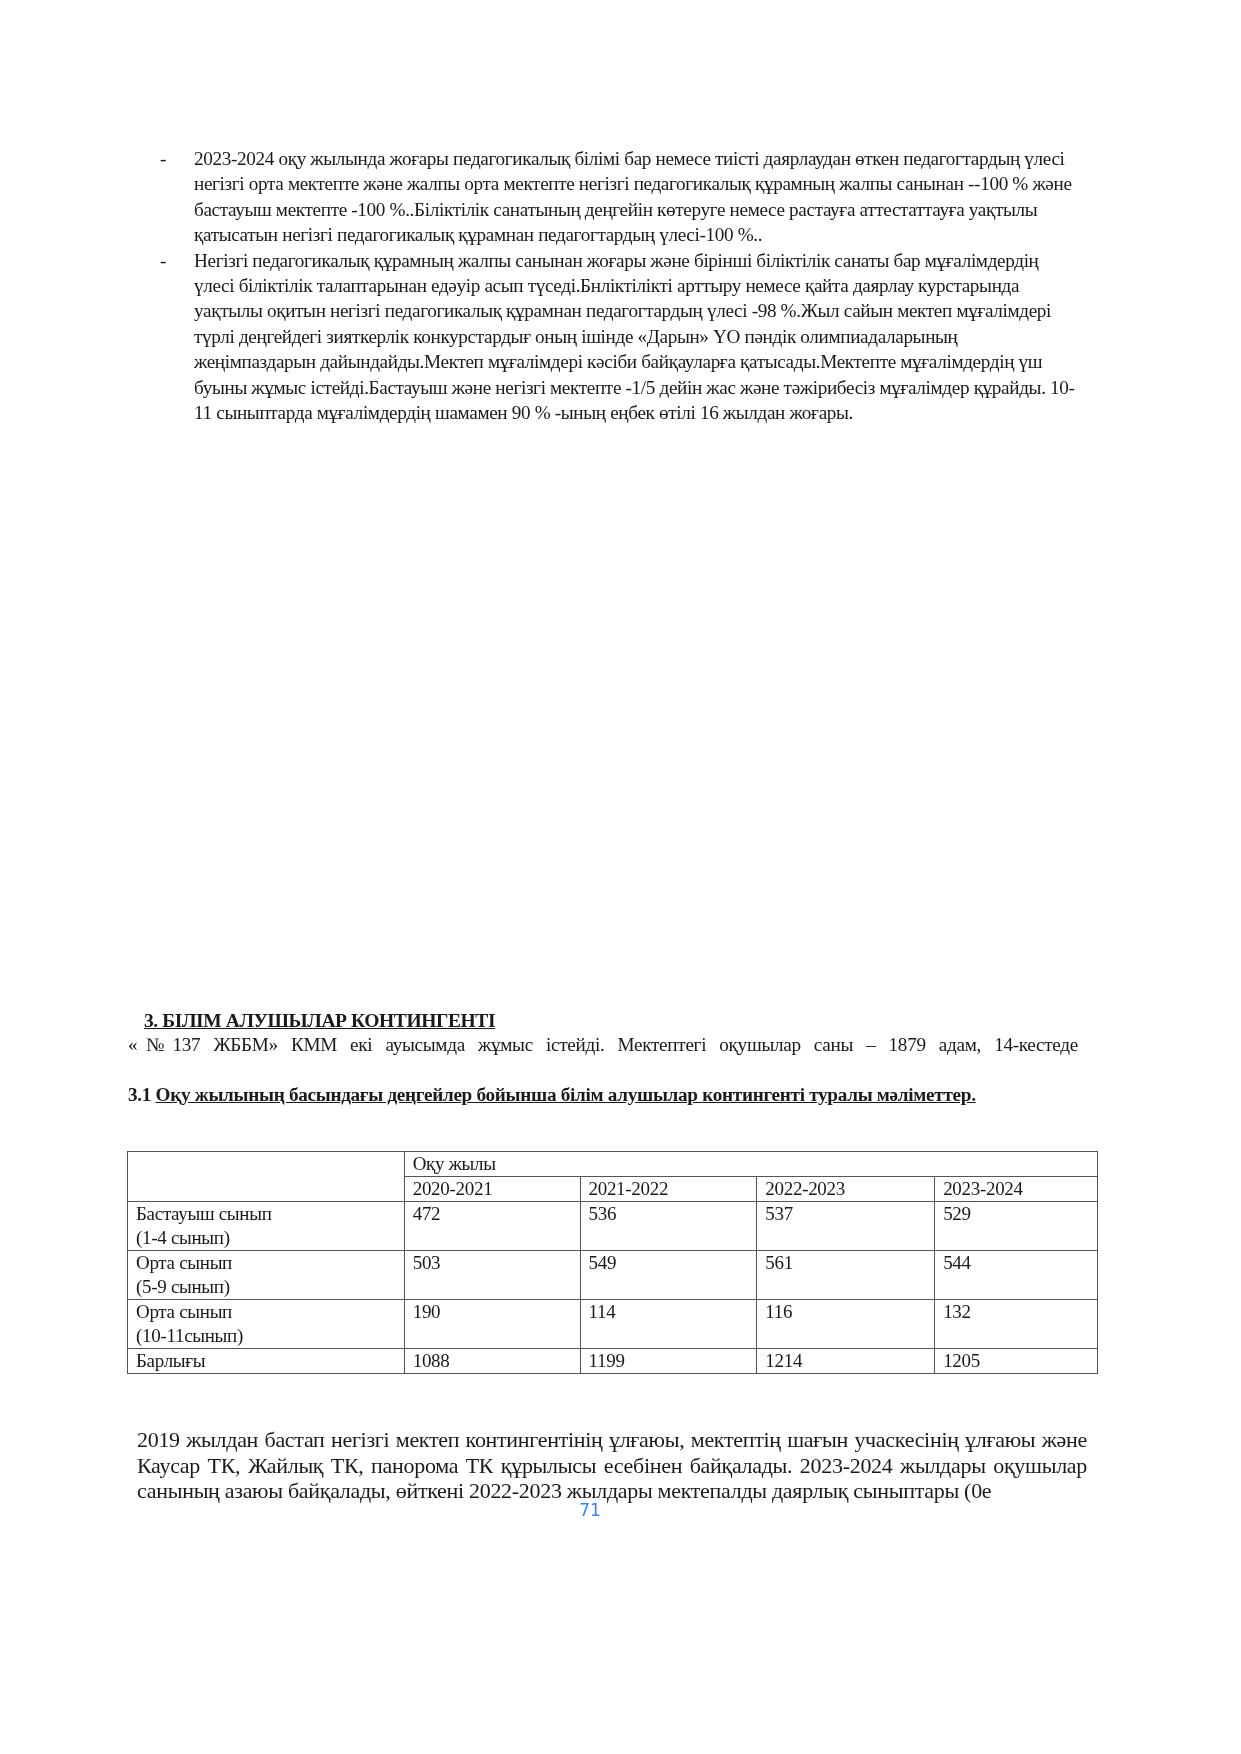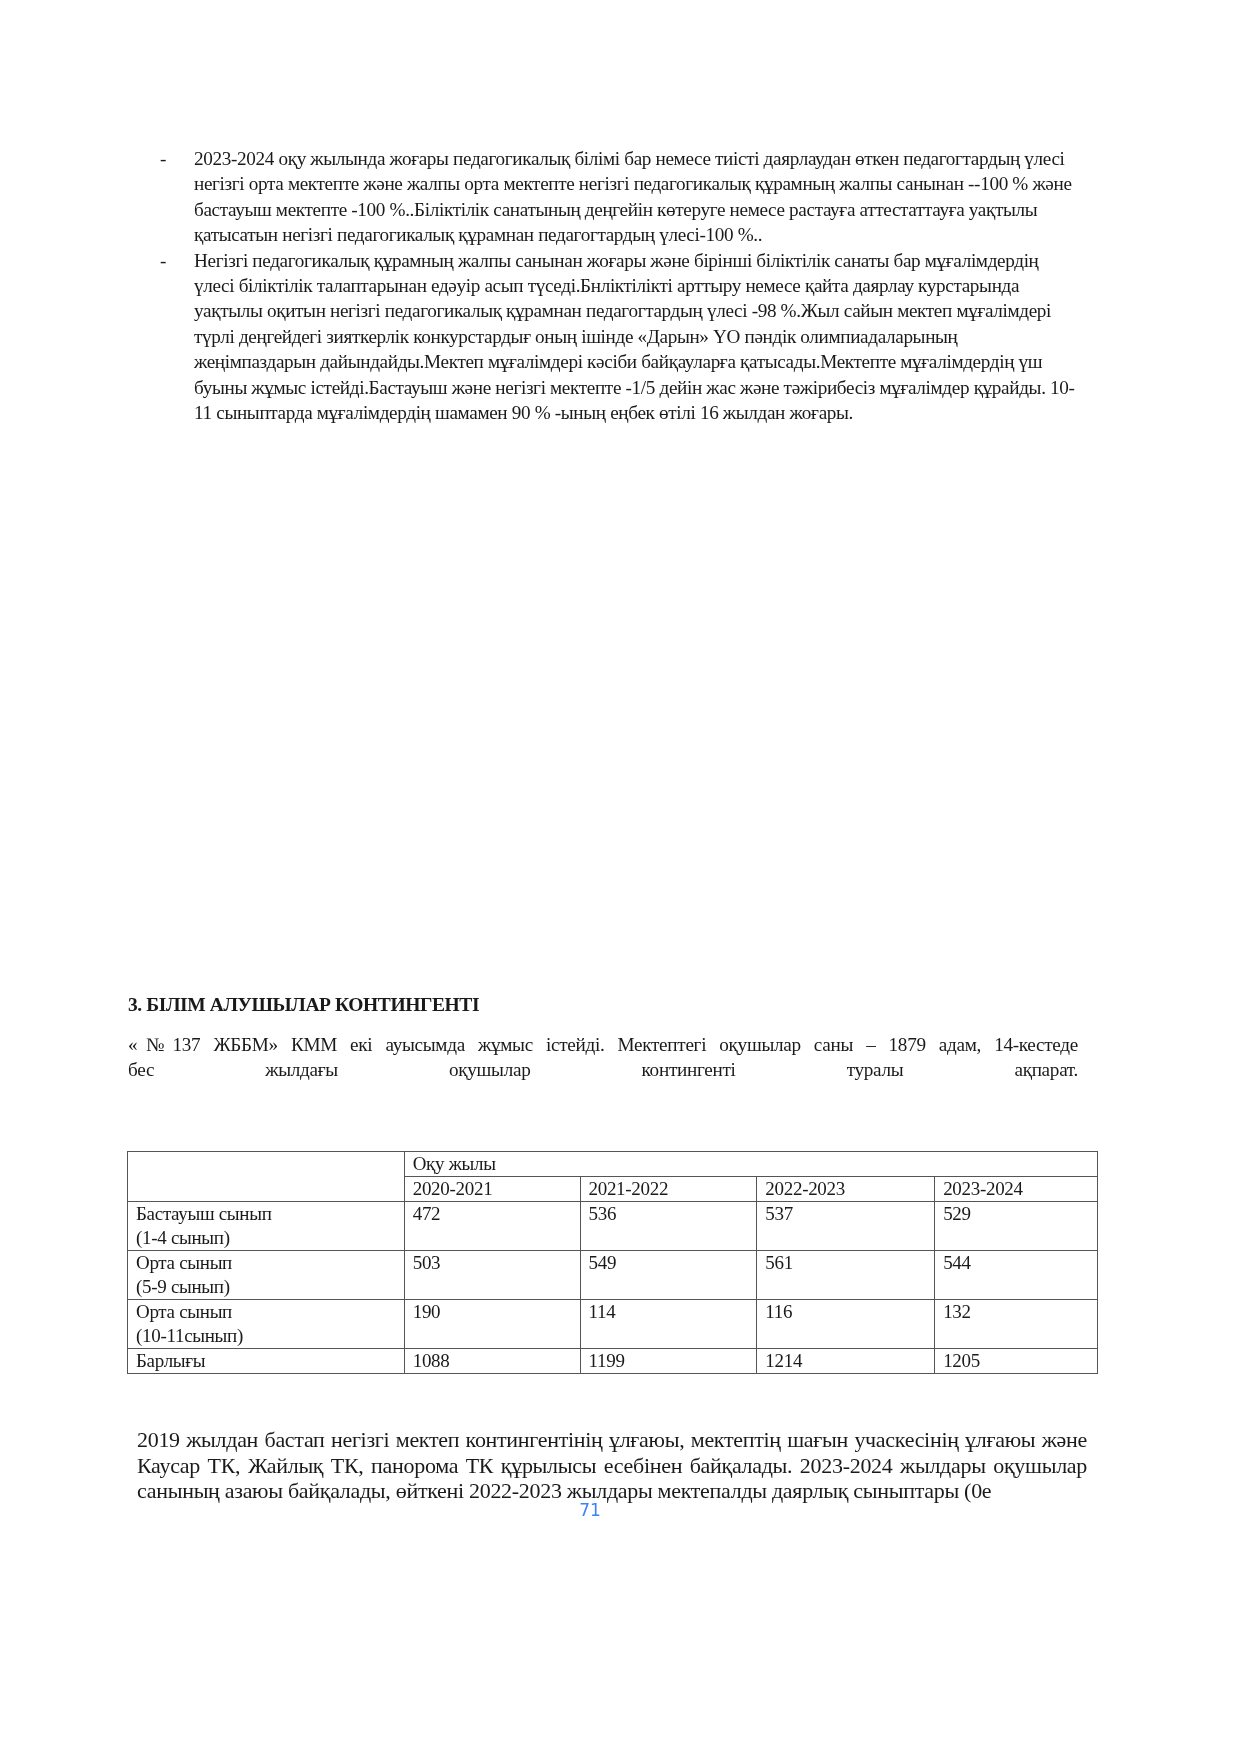--- a/index.html
+++ b/index.html
@@ -6,21 +6,21 @@
   body { width: 1241px; height: 1754px; position: relative; overflow: hidden;
          font-family: "Liberation Serif", "DejaVu Serif", serif; color: #1a1a1a; }
   .page { position: absolute; left: 0; top: 0; width: 1241px; height: 1754px; }
 
   .bullets { position: absolute; left: 160px; top: 146px; width: 920px; margin: 0; padding: 0; list-style: none; }
   .bullet { position: relative; padding-left: 34px; font-size: 19.2px; line-height: 25.4px; letter-spacing: -0.35px; }
   .bullet .dash { position: absolute; left: 0; top: 0; }
   .bullet + .bullet { margin-top: 0px; }
 
   .section { position: absolute; left: 128px; width: 950px; }
-  .sec-title { top: 994px; font-weight: bold; font-size: 19.5px; letter-spacing: -0.4px; margin: 0; }
+  .sec-title { top: 994px; font-weight: bold; font-size: 19.5px; text-decoration: underline; letter-spacing: -0.4px; margin: 16px; }
   .intro { top: 1032px; font-size: 19.2px; line-height: 25.4px; text-align: justify; text-align-last: justify; margin: 0; letter-spacing: -0.3px; }
   .intro-line2 { top: 1057px; }
   .sub { top: 1082px; font-size: 19.2px; line-height: 25.4px; font-weight: bold; text-align: justify; margin: 0; letter-spacing: -0.3px; }
   .sub .num { text-decoration: none; }
   .sub .u { text-decoration: underline; }
 
   table.cont { position: absolute; left: 127px; top: 1151px; width: 971px; border-collapse: collapse; font-size: 19px; letter-spacing: -0.3px; }
   table.cont td { border: 1.3px solid #555; vertical-align: top; padding: 0 8px; line-height: 24px; }
   table.cont col.c0 { width: 277px; }
   table.cont col.c1 { width: 176px; }
@@ -47,22 +47,25 @@
     </li>
     <li class="bullet">
       <span class="dash">-</span>
       <span>Негізгі педагогикалық құрамның жалпы санынан жоғары және бірінші біліктілік санаты бар мұғалімдердің үлесі біліктілік талаптарынан едәуір асып түседі.Бнліктілікті арттыру немесе қайта даярлау курстарында уақтылы оқитын негізгі педагогикалық құрамнан педагогтардың үлесі -98 %.Жыл сайын мектеп мұғалімдері түрлі деңгейдегі зияткерлік конкурстардығ оның ішінде «Дарын» ҮО пәндік олимпиадаларының жеңімпаздарын дайындайды.Мектеп мұғалімдері кәсіби байқауларға қатысады.Мектепте мұғалімдердің үш буыны жұмыс істейді.Бастауыш және негізгі мектепте -1/5 дейін жас және тәжірибесіз мұғалімдер құрайды. 10-11 сыныптарда мұғалімдердің шамамен 90 % -ының еңбек өтілі 16 жылдан жоғары.</span>
     </li>
   </ul>
 
   <h2 class="section sec-title">3. БІЛІМ АЛУШЫЛАР КОНТИНГЕНТІ</h2>
 
   <p class="section intro">«№137 ЖББМ» КММ екі ауысымда жұмыс істейді. Мектептегі оқушылар саны – 1879 адам, 14-кестеде</p>
-  <p class="section intro intro-line2">бес жылдағы оқушылар контингенті туралы ақпарат.</p>
 
+  <p class="section sub">
+    <span class="num">3.1</span>
+    <span class="u">Оқу жылының басындағы деңгейлер бойынша білім алушылар контингенті туралы мәліметтер.</span>
+  </p>
 
   <table class="cont">
     <colgroup>
         <col class="c0">
         <col class="c1">
         <col class="c2">
         <col class="c3">
         <col class="c4">
       </colgroup>
     <tbody>

